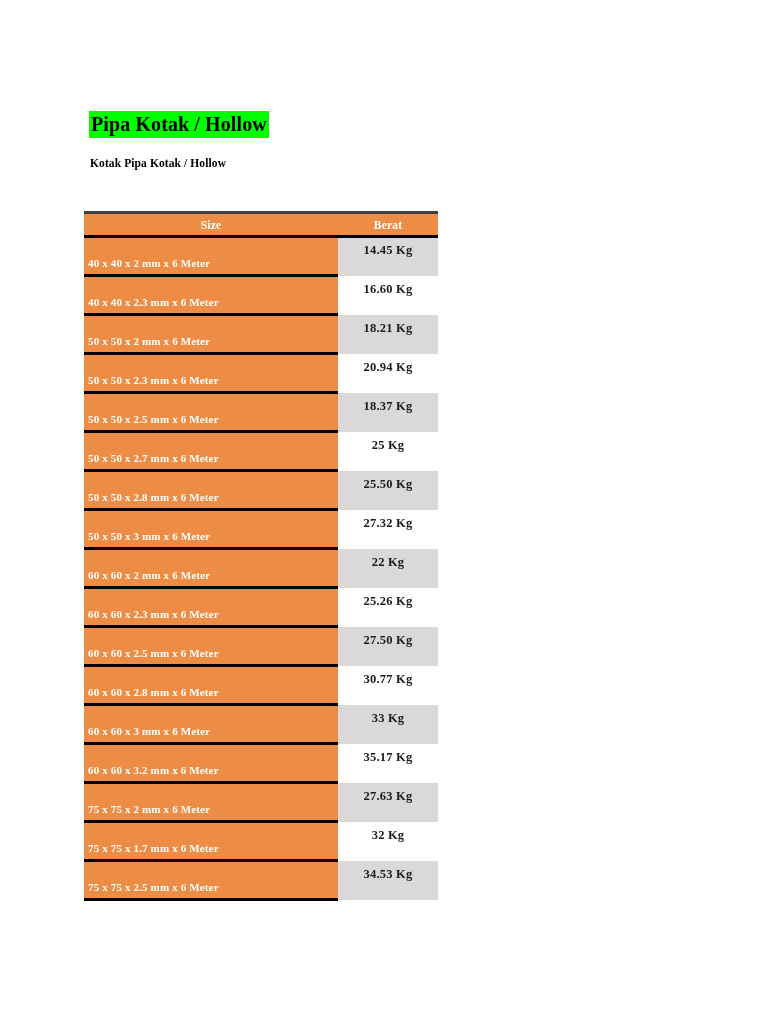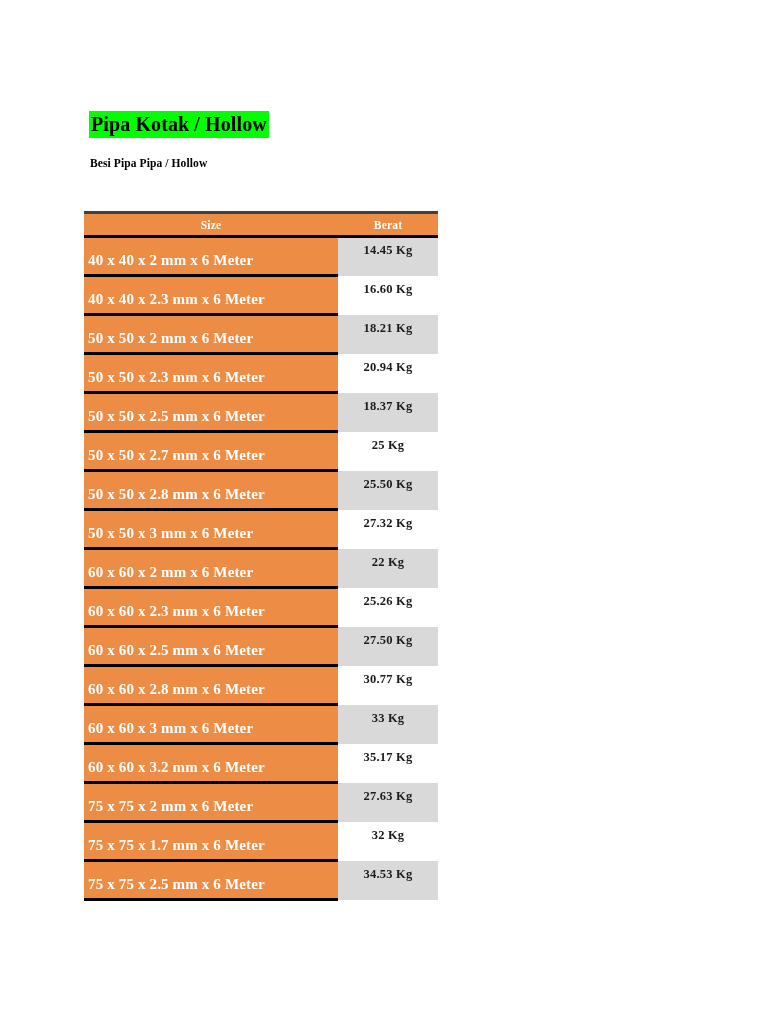--- a/index.html
+++ b/index.html
@@ -83,21 +83,21 @@
     border-bottom: 3px solid #000000;
     letter-spacing: 0.2px;
   }
 
   
   .spec-table tbody tr { height: 39px; }
 
   td.size-cell {
     background: #ed8d45;
     color: #ffffff;
-    font-size: 15px;
+    font-size: 11px;
     font-weight: bold;
     text-align: left;
     padding-left: 4px;
     padding-bottom: 5px;
     border-bottom: 3px solid #000000;
     white-space: nowrap;
     letter-spacing: 0.15px;
   }
 
   td.berat-cell {
@@ -115,21 +115,21 @@
     background: #d9d9d9;
   }
 </style>
 </head>
 <body>
 
 <div class="page">
 
   <div class="doc-title">Pipa Kotak / Hollow</div>
 
-  <div class="doc-subtitle">Besi Pipa Pipa / Hollow</div>
+  <div class="doc-subtitle">Kotak Pipa Kotak / Hollow</div>
 
   <table class="spec-table">
     <colgroup>
       <col class="c-size">
       <col class="c-berat">
     </colgroup>
     <thead>
       <tr class="hdr-row">
         <th>Size</th>
         <th>Berat</th>

